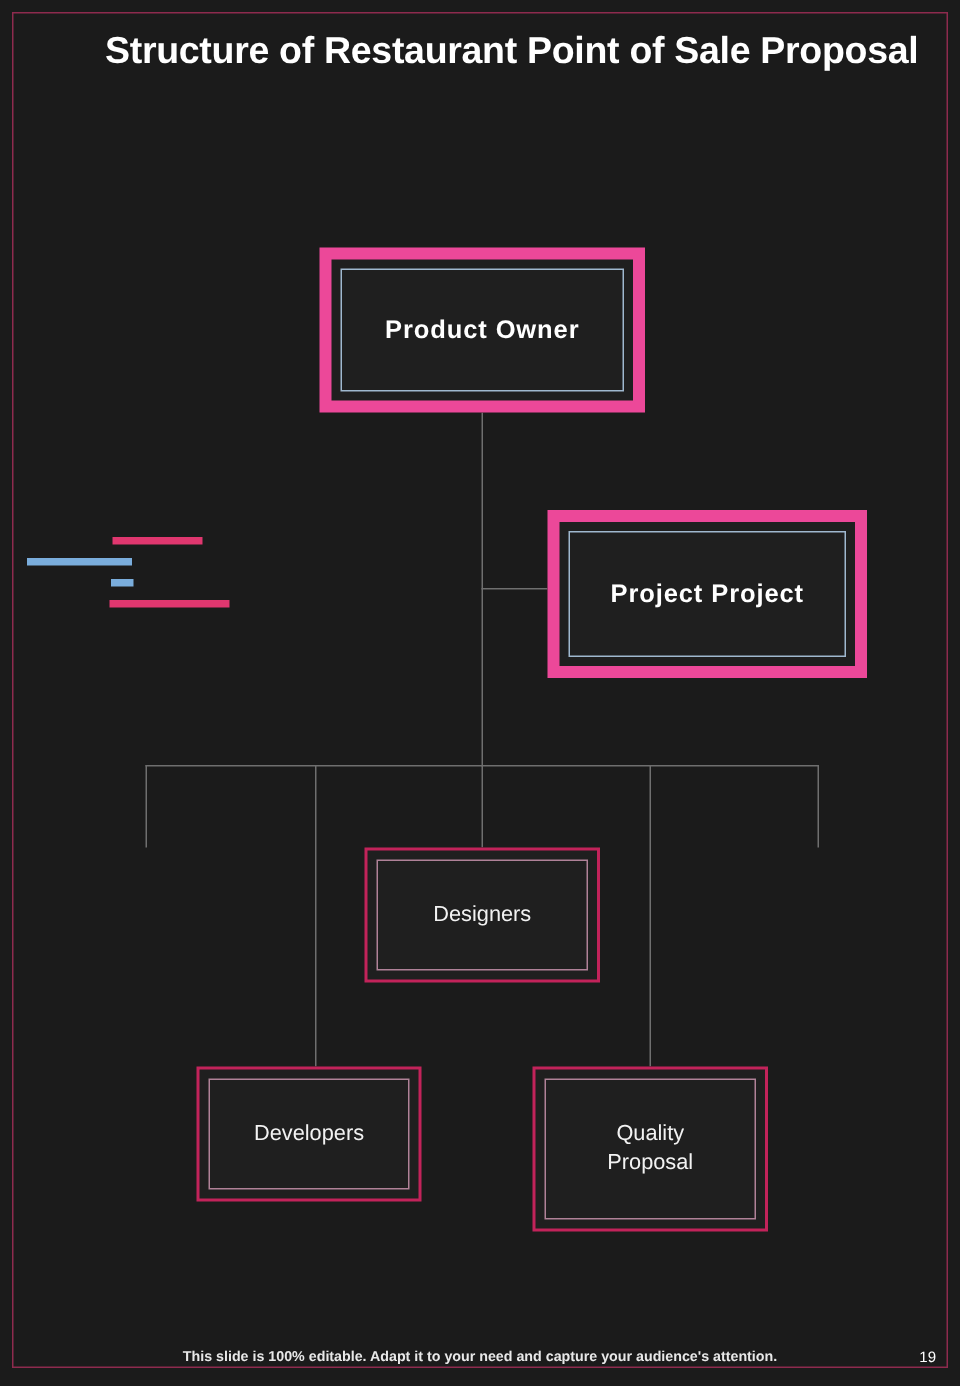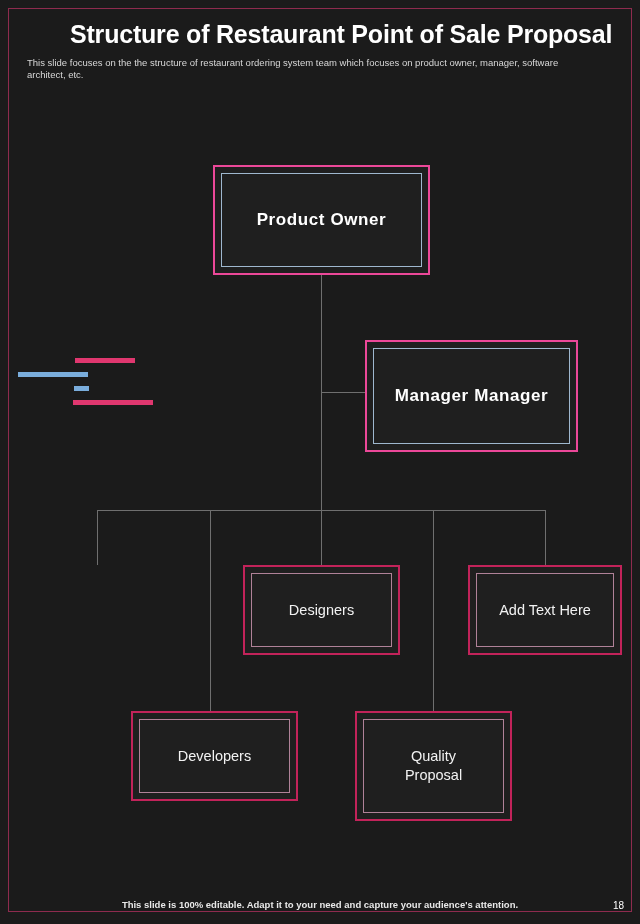--- a/index.html
+++ b/index.html
@@ -61,21 +61,21 @@
     position:absolute;
     left:6px; top:6px; right:6px; bottom:6px;
     display:flex;
     align-items:center;
     justify-content:center;
     text-align:center;
   }
   .node .label { position:relative; z-index:2; }
 
   
-  .node.blue            { border:2px solid #ec4899;padding-left:16px; }
+  .node.blue            { border:8px solid #ec4899;padding-left:16px; }
   .node.blue .inner     { border:1px solid #9fb8cf; }
   .node.blue .label     { font-size:17px; font-weight:bold; color:#ffffff; letter-spacing:0.6px; }
 
   
   .node.pink            { border:2px solid #c2235a; }
   .node.pink .inner     { border:1px solid #b08298; }
   .node.pink .label     { font-size:14.5px; color:#f2f2f2; line-height:19px; }
 
   
   .deco { position:absolute; }
@@ -100,21 +100,20 @@
 </style>
 </head>
 <body>
 
 <div id="slide">
 
   <div id="frame"></div>
 
   <div id="title">Structure of Restaurant Point of Sale Proposal</div>
 
-  <div id="subtitle">This slide focuses on the the structure of restaurant ordering system team which focuses on product owner, manager, software architect, etc.</div>
 
   <div class="conn v" style="left:321px; top:275px; height:236px;"></div>
 
   <div class="conn h" style="left:321px; top:392px; width:44px;"></div>
 
   <div class="conn h" style="left:97px; top:510px; width:449px;"></div>
 
   <div class="conn v" style="left:97px; top:510px; height:55px;"></div>
 
   <div class="conn v" style="left:210px; top:510px; height:201px;"></div>
@@ -131,48 +130,43 @@
   <div class="deco pink" style="left:73px;  top:400px; width:80px; height:5px;"></div>
 
   <div class="node blue" style="left:213px; top:165px; width:217px; height:110px;">
     <div class="inner">
       <span class="label">Product Owner</span>
     </div>
   </div>
 
   <div class="node blue" style="left:365px; top:340px; width:213px; height:112px;">
     <div class="inner">
-      <span class="label">Manager Manager</span>
+      <span class="label">Project Project</span>
     </div>
   </div>
 
 
   <div class="node pink" style="left:243px; top:565px; width:157px; height:90px;">
     <div class="inner">
       <span class="label">Designers</span>
     </div>
   </div>
 
-  <div class="node pink" style="left:468px; top:565px; width:154px; height:90px;">
-    <div class="inner">
-      <span class="label">Add Text Here</span>
-    </div>
-  </div>
 
-  <div class="node pink" style="left:131px; top:711px; width:167px; height:90px;">
+  <div class="node pink" style="left:131px; top:711px; width:150px; height:90px;">
     <div class="inner">
       <span class="label">Developers</span>
     </div>
   </div>
 
   <div class="node pink" style="left:355px; top:711px; width:157px; height:110px;">
     <div class="inner">
       <span class="label">
         <span>Quality</span><br>
         <span>Proposal</span>
       </span>
     </div>
   </div>
 
   <div id="footer-text">This slide is 100% editable. Adapt it to your need and capture your audience's attention.</div>
-  <div id="page-number">18</div>
+  <div id="page-number">19</div>
 
 </div>
 
 </body></html>

